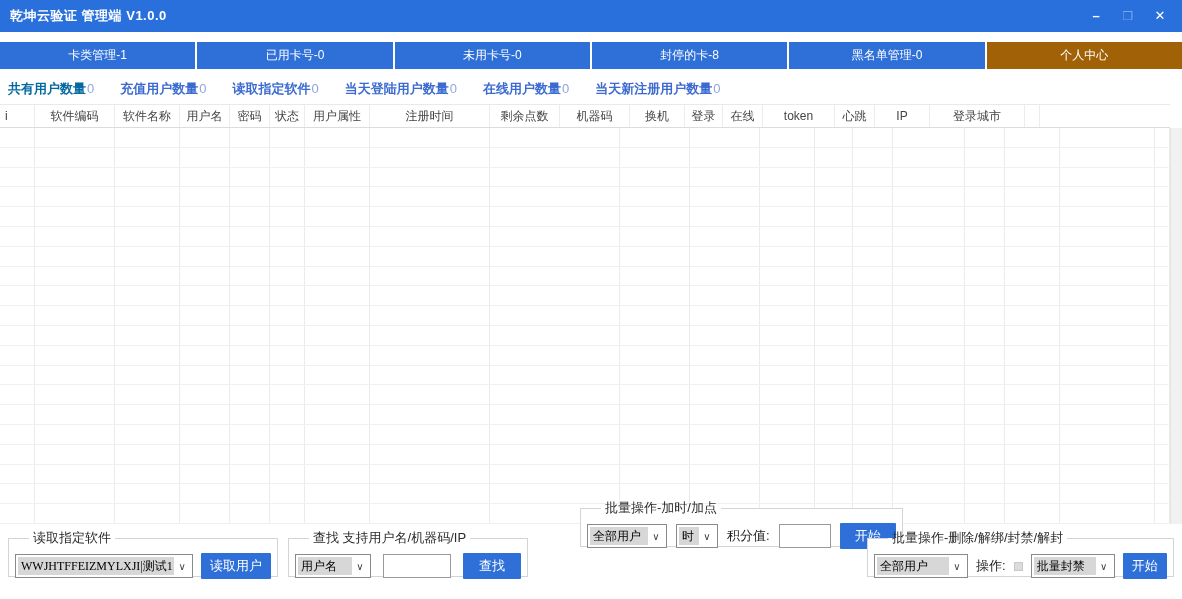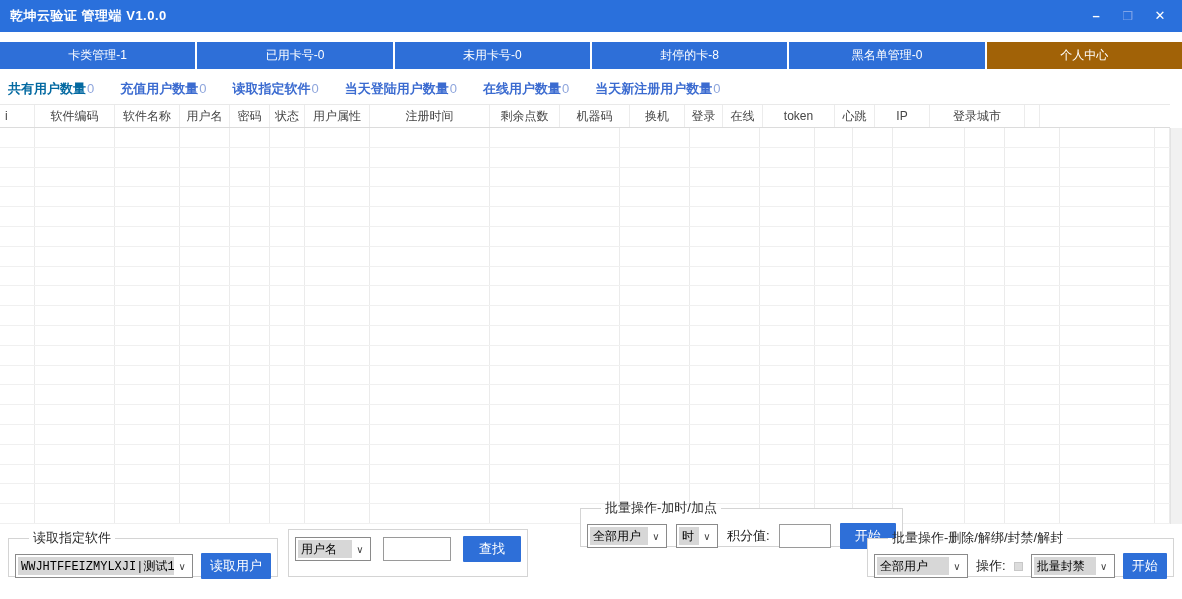--- a/index.html
+++ b/index.html
@@ -48,21 +48,21 @@
   legend { font-size:13px; color:#2b2b2b; padding:0 4px; margin-left:14px; }
   .fs-row { display:flex; align-items:center; height:30px; }
 
   .combo { display:flex; align-items:stretch; border:1px solid #8a8a8a;
            background:#fff; height:24px; padding:2px; cursor:pointer; }
   .combo .cval { flex:1 1 auto; background:#d7d7d7; color:#000; font-size:12px;
                  display:flex; align-items:center; padding:0 3px; overflow:hidden;
                  white-space:nowrap; }
   .combo .chev { width:16px; display:flex; align-items:center; justify-content:center;
                  color:#444; font-size:10px; background:#fff; }
-  .mono { font-family:Liberation Mono, monospace; font-size:11px; }
+  .mono { font-family:Liberation Serif, serif; font-size:11px; }
 
   .btn { background:#2e6fd8; color:#fff; font-size:13px; border:none;
          height:26px; display:flex; align-items:center; justify-content:center;
          cursor:pointer; border-radius:1px; }
   .tinput { border:1px solid #9a9a9a; height:24px; background:#fff;
             font-size:12px; padding:0 3px; }
   .flabel { font-size:13px; color:#222; white-space:nowrap; }
   .mini-check { width:9px; height:9px; background:#dcdcdc; border:1px solid #c8c8c8;
                 display:inline-block; }
 </style>
@@ -547,20 +547,21 @@
   <div class="fs-row" style="gap:8px;">
     <div class="combo" style="width:178px;">
       <span class="cval mono">WWJHTFFEIZMYLXJI|测试1</span>
       <span class="chev">∨</span>
     </div>
     <button class="btn" style="width:70px;">读取用户</button>
   </div>
 </fieldset>
 
 <fieldset style="left:288px; top:529px; width:240px;">
+  <legend>查找 支持用户名/机器码/IP</legend>
   <div class="fs-row" style="gap:12px;">
     <div class="combo" style="width:76px;">
       <span class="cval">用户名</span>
       <span class="chev">∨</span>
     </div>
     <input class="tinput" style="width: 68px;" value="">
     <button class="btn" style="width:58px;">查找</button>
   </div>
 </fieldset>
 

